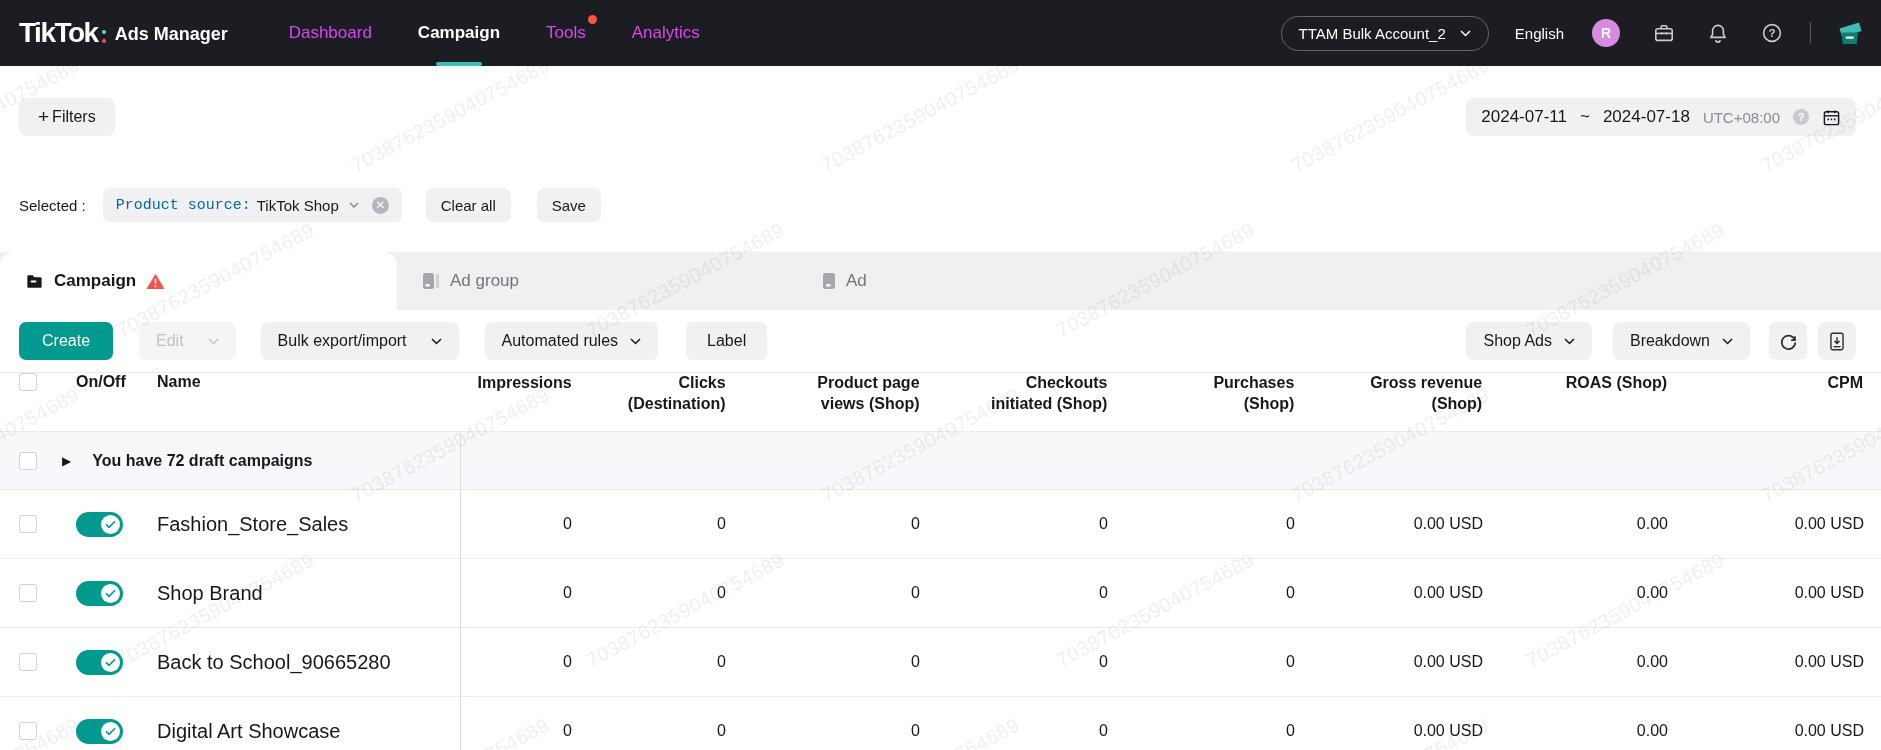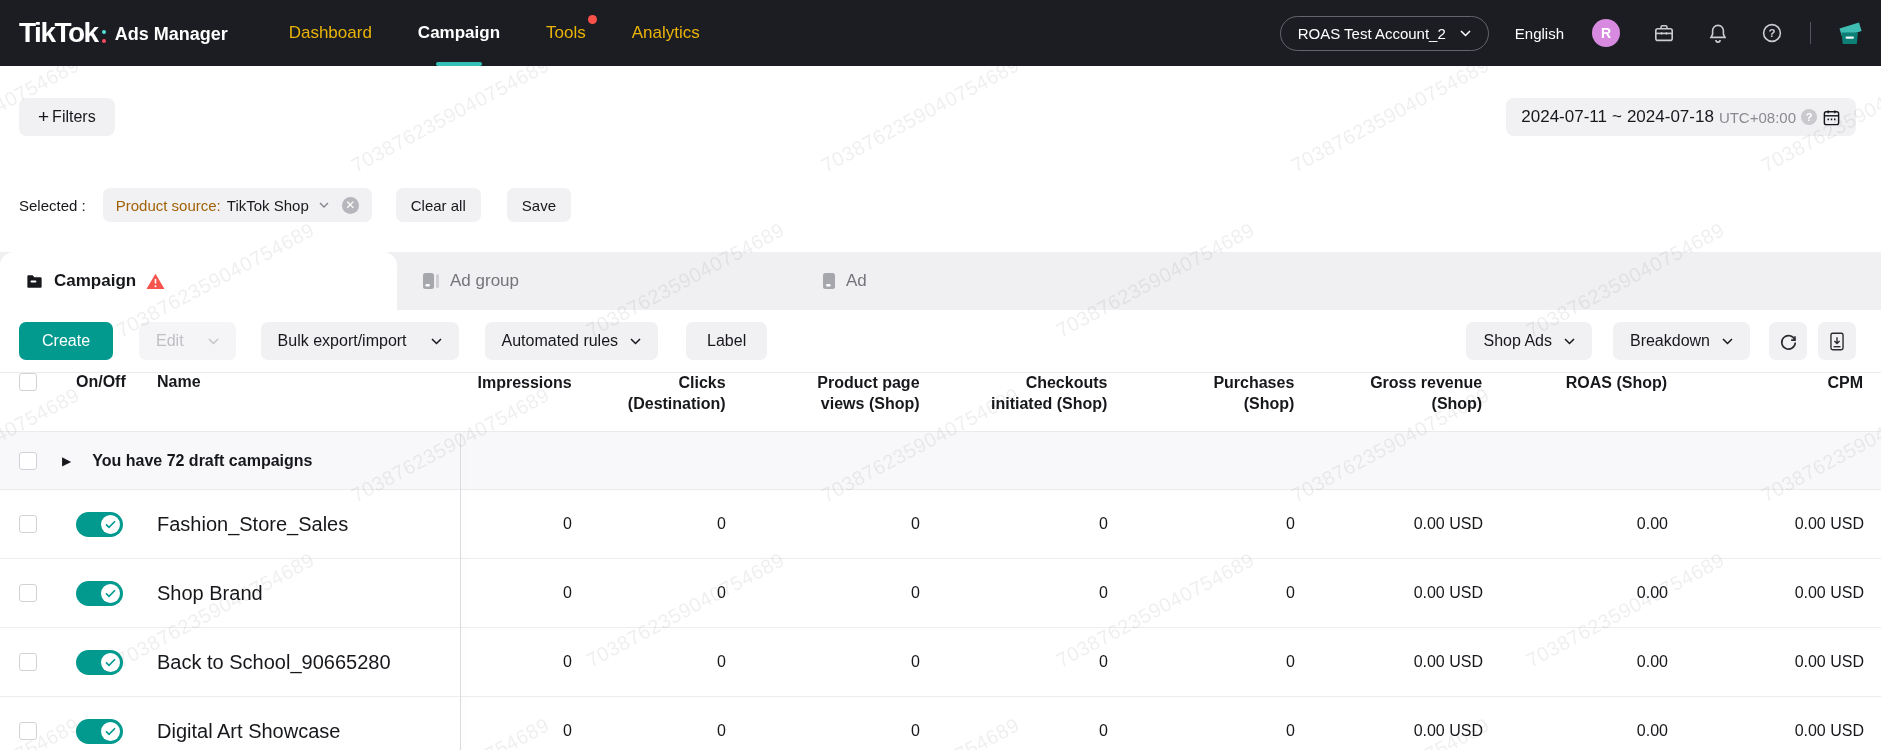--- a/index.html
+++ b/index.html
@@ -12,21 +12,21 @@
   
   .topbar{position:absolute;top:0;left:0;right:0;height:66px;background:#1b1d22;display:flex;align-items:center;z-index:30;}
   .logo{display:flex;align-items:center;margin-left:19px;}
   .brand{color:#fff;font-size:28px;font-weight:bold;letter-spacing:-1.5px;}
   .colon{display:inline-flex;flex-direction:column;gap:5px;margin:6px 9px 0 4px;}
   .colon i{width:4px;height:4px;border-radius:50%;display:block;}
   .colon .c1{background:#4fe0d8;}
   .colon .c2{background:#fe4a5c;}
   .product{color:#fff;font-size:18px;font-weight:600;margin-top:2px;}
   .nav{display:flex;margin-left:38px;height:66px;}
-  .nav-item{position:relative;display:flex;align-items:center;padding:0 23px;font-size:17px;color:#eab308;cursor:pointer;}
+  .nav-item{position:relative;display:flex;align-items:center;padding:0 23px;font-size:17px;color:#d946ef;cursor:pointer;}
   .nav-item.active{color:#fff;font-weight:bold;}
   .nav-underline{position:absolute;bottom:0;left:50%;transform:translateX(-50%);width:46px;height:4px;border-radius:2px;background:#35c1b8;}
   .nav-dot{position:absolute;top:15px;right:12px;width:9px;height:9px;border-radius:50%;background:#fb5149;}
   .topbar-right{margin-left:auto;display:flex;align-items:center;margin-right:16px;}
   .account-pill{display:flex;align-items:center;gap:14px;border:1px solid #64656c;border-radius:18px;height:35px;padding:0 17px;color:#fff;font-size:15px;cursor:pointer;}
   .lang{color:#fff;font-size:15px;margin-left:26px;cursor:pointer;}
   .avatar{width:28px;height:28px;border-radius:50%;background:#d78ae0;color:#fff;font-size:14px;font-weight:bold;display:flex;align-items:center;justify-content:center;margin-left:28px;cursor:pointer;}
   .tb-icon{color:#caccd2;display:flex;align-items:center;cursor:pointer;}
   .m32{margin-left:32px;} .m30{margin-left:30px;}
   .tb-divider{width:1px;height:22px;background:#54555c;margin-left:26px;}
@@ -34,30 +34,30 @@
 
   
   .filters-row{position:absolute;top:98px;left:19px;right:25px;height:38px;display:flex;align-items:center;}
   .btn-light{background:#f1f1f3;border-radius:8px;height:38px;display:inline-flex;align-items:center;font-size:16px;color:#17181c;cursor:pointer;border:none;}
   .filters-btn{padding:0 19px;gap:3px;}
   .plus{font-size:19px;font-weight:400;}
   .search-box{margin-left:27px;width:396px;background:#f2f2f4;border-radius:8px;height:38px;display:flex;align-items:center;padding:0 13px;gap:10px;}
   .search-box svg{color:#8f8f96;flex:none;}
   .search-box input{flex:1;border:none;outline:none;background:transparent;font:inherit;font-size:16px;color:#17181c;}
   .search-box input::placeholder{color:#9b9ba2;}
-  .date-pill{margin-left:auto;height:38px;background:#f1f1f3;border-radius:8px;display:flex;align-items:center;padding:0 15px;font-size:17px;gap:5px;cursor:pointer;}
+  .date-pill{margin-left:auto;height:38px;background:#f1f1f3;border-radius:8px;display:flex;align-items:center;padding:0 15px;font-size:17px;gap:13px;cursor:pointer;}
   .tz{font-size:15px;color:#8a8a91;}
   .qmark{width:16px;height:16px;border-radius:50%;background:#c9c9ce;color:#fff;font-size:11px;font-weight:bold;display:flex;align-items:center;justify-content:center;}
   .cal{color:#17181c;display:flex;align-items:center;}
 
   
   .selected-row{position:absolute;top:188px;left:19px;display:flex;align-items:center;height:34px;}
   .sel-label{font-size:15px;margin-right:17px;}
   .chip{background:#f1f1f3;border-radius:7px;height:34px;display:flex;align-items:center;padding:0 13px;font-size:15px;gap:6px;}
-  .chip-key{color:#a16207;}
+  .chip-key{color:#0369a1;font-family:Liberation Mono, monospace;}
   .chip-chevron{color:#85858c;display:flex;margin-left:4px;}
   .chip-close{width:17px;height:17px;border-radius:50%;background:#b6b6bc;color:#fff;display:flex;align-items:center;justify-content:center;font-size:12px;line-height:1;margin-left:7px;cursor:pointer;}
   .sm-btn{height:34px;border-radius:7px;padding:0 15px;font-size:15px;}
   .clear-btn{margin-left:24px;}
   .save-btn{margin-left:26px;}
 
   
   .tabband{position:absolute;top:252px;left:0;right:0;height:58px;background:#f0f0f2;display:flex;}
   .tab{width:400px;display:flex;align-items:center;padding-left:25px;gap:10px;font-size:17px;color:#74747b;cursor:pointer;}
   .tab.active{background:#fff;border-radius:14px 14px 0 0;color:#17181c;font-weight:bold;width:397px;}
@@ -128,21 +128,21 @@
     <div class="nav-item">
       <span>Tools</span>
       <span class="nav-dot"></span>
     </div>
     <div class="nav-item">
         <span>Analytics</span>
       </div>
   </nav>
   <div class="topbar-right">
     <div class="account-pill">
-      <span>ROAS Test Account_2</span>
+      <span>TTAM Bulk Account_2</span>
       <svg width="11" height="7" viewBox="0 0 11 7">
           <path d="M1 1l4.5 4.5L10 1" fill="none" stroke="#fff" stroke-width="1.5"></path>
         </svg>
     </div>
     <span class="lang">English</span>
     <span class="avatar">R</span>
     <span class="tb-icon m32">
       <svg width="24" height="24" viewBox="0 0 24 24" fill="none" stroke="currentColor" stroke-width="1.6">
           <rect x="3.8" y="7.8" width="16.4" height="11.6" rx="2"></rect>
           <path d="M9 7.8V6.4A1.6 1.6 0 0 1 10.6 4.8h2.8A1.6 1.6 0 0 1 15 6.4v1.4"></path>

